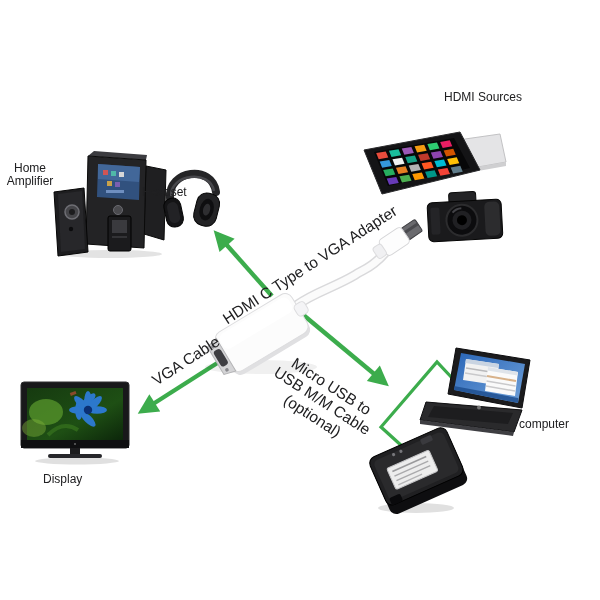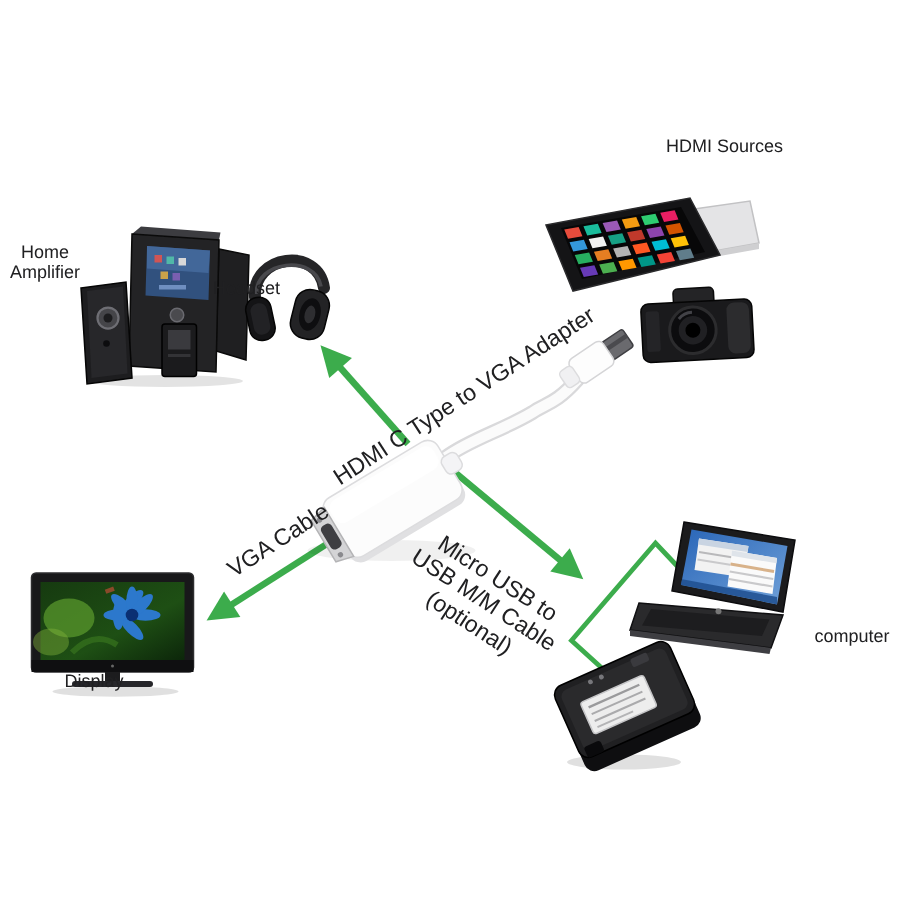--- a/index.html
+++ b/index.html
@@ -239,22 +239,22 @@
         <circle cx="-8" cy="-24" r="1.6" fill="#77777b"></circle>
         <rect x="14" y="-27" width="12" height="6" rx="1.5" fill="#3a3a3e"></rect>
         <rect x="-38" y="14" width="12" height="8" rx="2" fill="#0a0a0c"></rect>
       </g>
     </svg>
   </div>
 
   <div class="lbl wrap" style="left:-9px;top:162px;width:78px;">Home Amplifier</div>
   <div class="lbl" style="left:142px;top:150px;margin-top:36px;">Headset</div>
   <div class="lbl" style="left:444px;top:91px;">HDMI Sources</div>
-  <div class="lbl" style="left:43px;top:448px;">Display</div>
-  <div class="lbl" style="left:519px;top:418px;margin-left:24px;">computer</div>
+  <div class="lbl" style="left:43px;top:473px;">Display</div>
+  <div class="lbl" style="left:519px;top:418px;">computer</div>
 
   <div class="rot" style="left:310px;top:265px;transform:translate(-50%,-50%) rotate(-33deg);">HDMI C Type to VGA Adapter</div>
   <div class="rot" style="left:186px;top:361px;transform:translate(-50%,-50%) rotate(-33deg);">VGA Cable</div>
   <div class="rot" style="left:322px;top:401px;transform:translate(-50%,-50%) rotate(33deg);">
     <span class="ln">Micro USB to</span>
     <span class="ln">USB M/M Cable</span>
     <span class="ln">(optional)</span>
   </div>
 
 </div>

